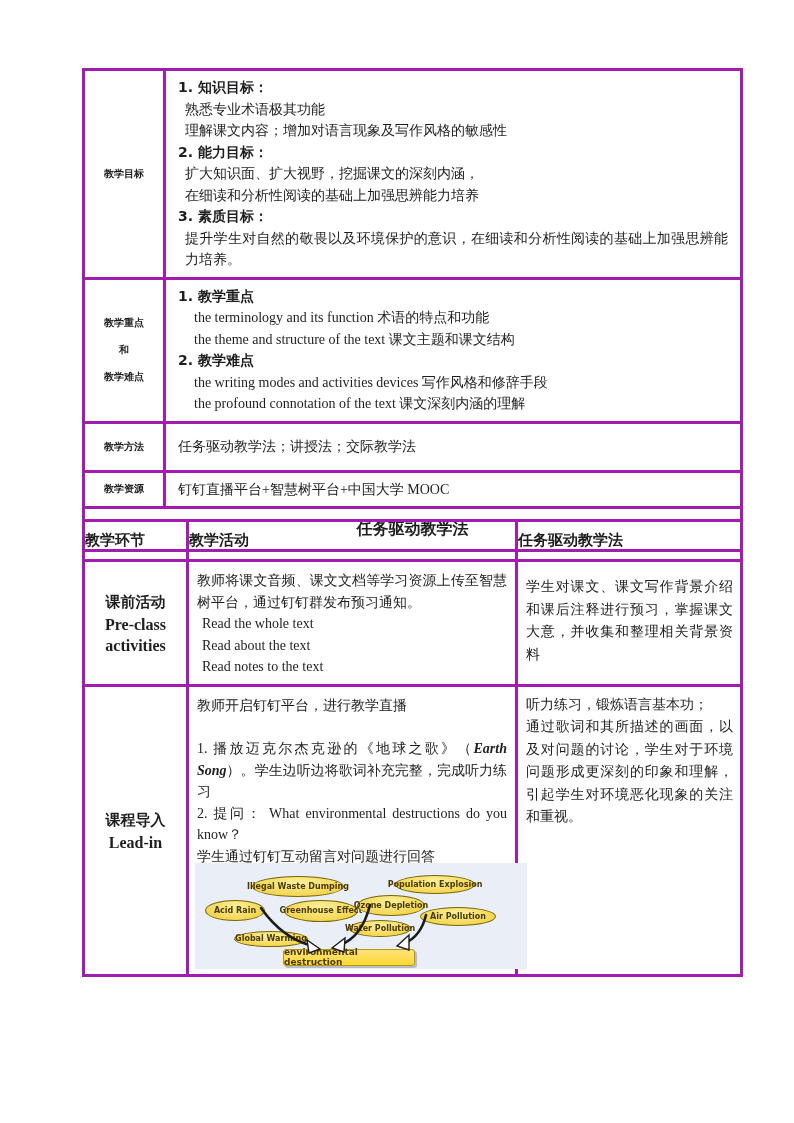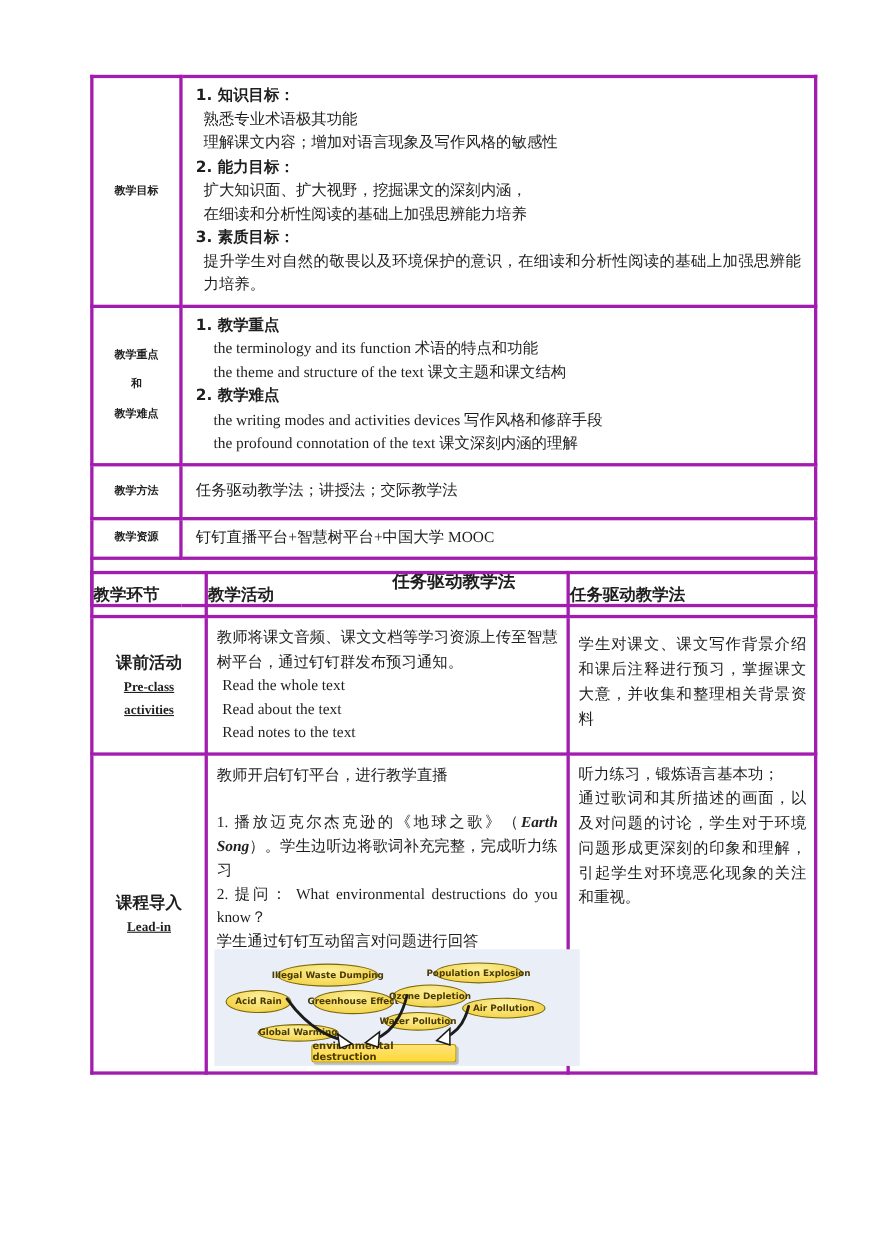--- a/index.html
+++ b/index.html
@@ -15,21 +15,21 @@
   .label-cell div{line-height:22px;}
   .lbl-gap div{margin:5px 0;}
   .content-cell{padding:6px 12px;font-size:14px;line-height:21.5px;vertical-align:middle;}
   .content-cell p{margin:0;}
   .content-cell p.h{font-size:14px;}
   .content-cell p.ind{padding-left:7px;}
   .content-cell p.ind2{padding-left:16px;}
   .title-cell{text-align:center;font-size:16px;height:40px;}
   .hdr-cell{text-align:left;font-size:15px;height:37px;}
   .stage-cell{text-align:center;font-size:15px;}
-  .stage-cell .en{font-family:"Liberation Serif","DejaVu Serif",serif;font-weight:700;font-size:12px;line-height:21px;text-decoration:underline;}
+  .stage-cell .en{font-family:"Liberation Serif","DejaVu Serif",serif;font-weight:700;font-size:16px;line-height:21px;}
   .stage-cell .zh{line-height:24px;}
   .act-cell{vertical-align:top;padding:8px 8px 6px 8px;font-size:14px;line-height:21.5px;position:relative;}
   .act-cell p{margin:0;}
   .jst{text-align:justify;}
   .spacer{height:22px;}
   .int-cell{vertical-align:top;padding:14px 7px 6px 8px;font-size:14px;line-height:22.5px;}
   .int-cell p{margin:0;}
   .read-line{padding-left:5px;}
   em.song{font-style:italic;font-weight:700;}
   

